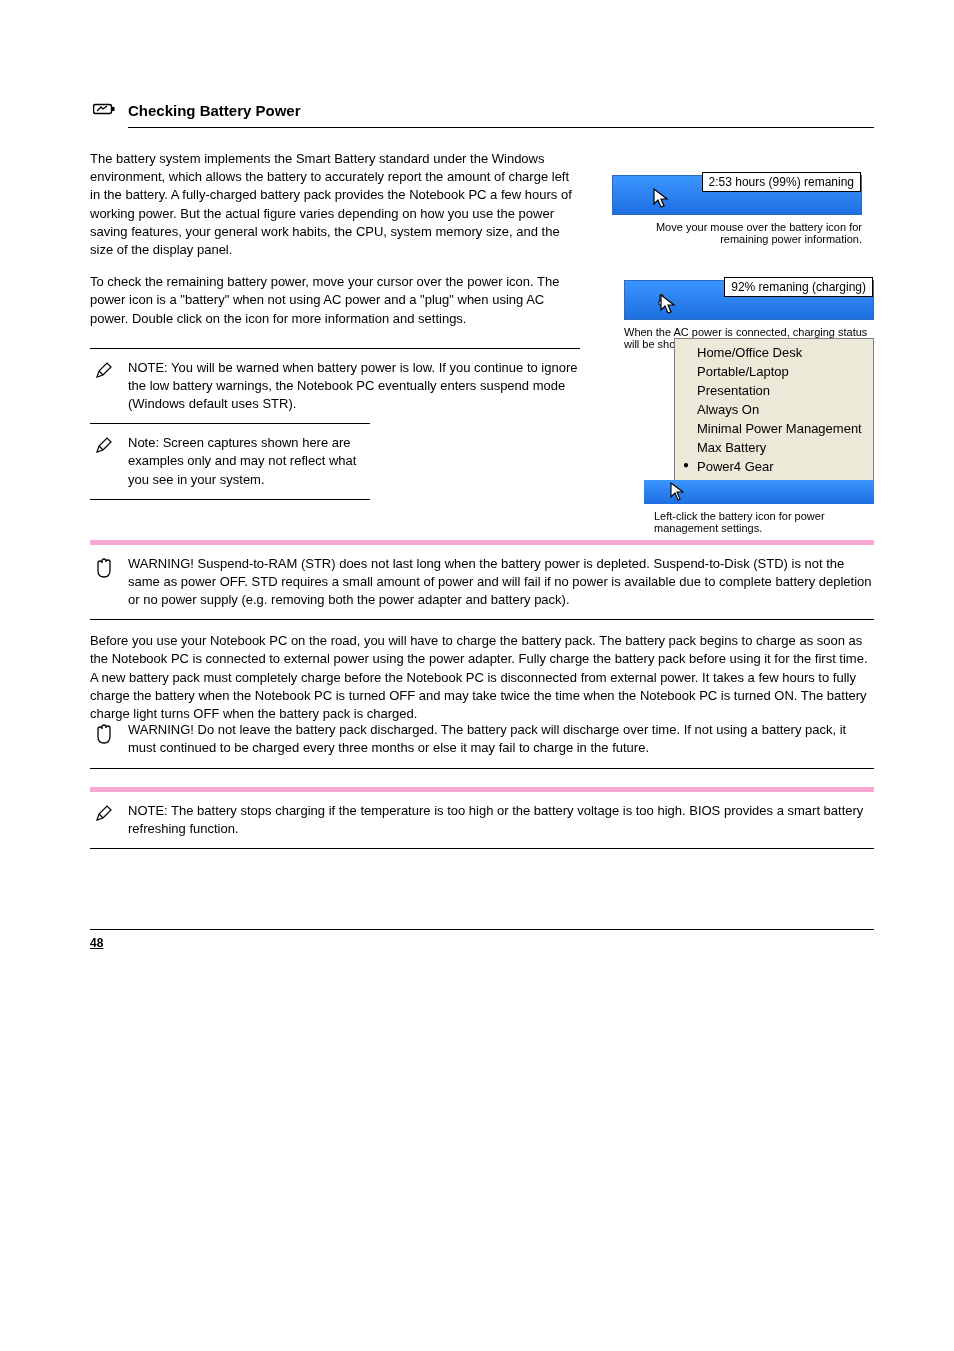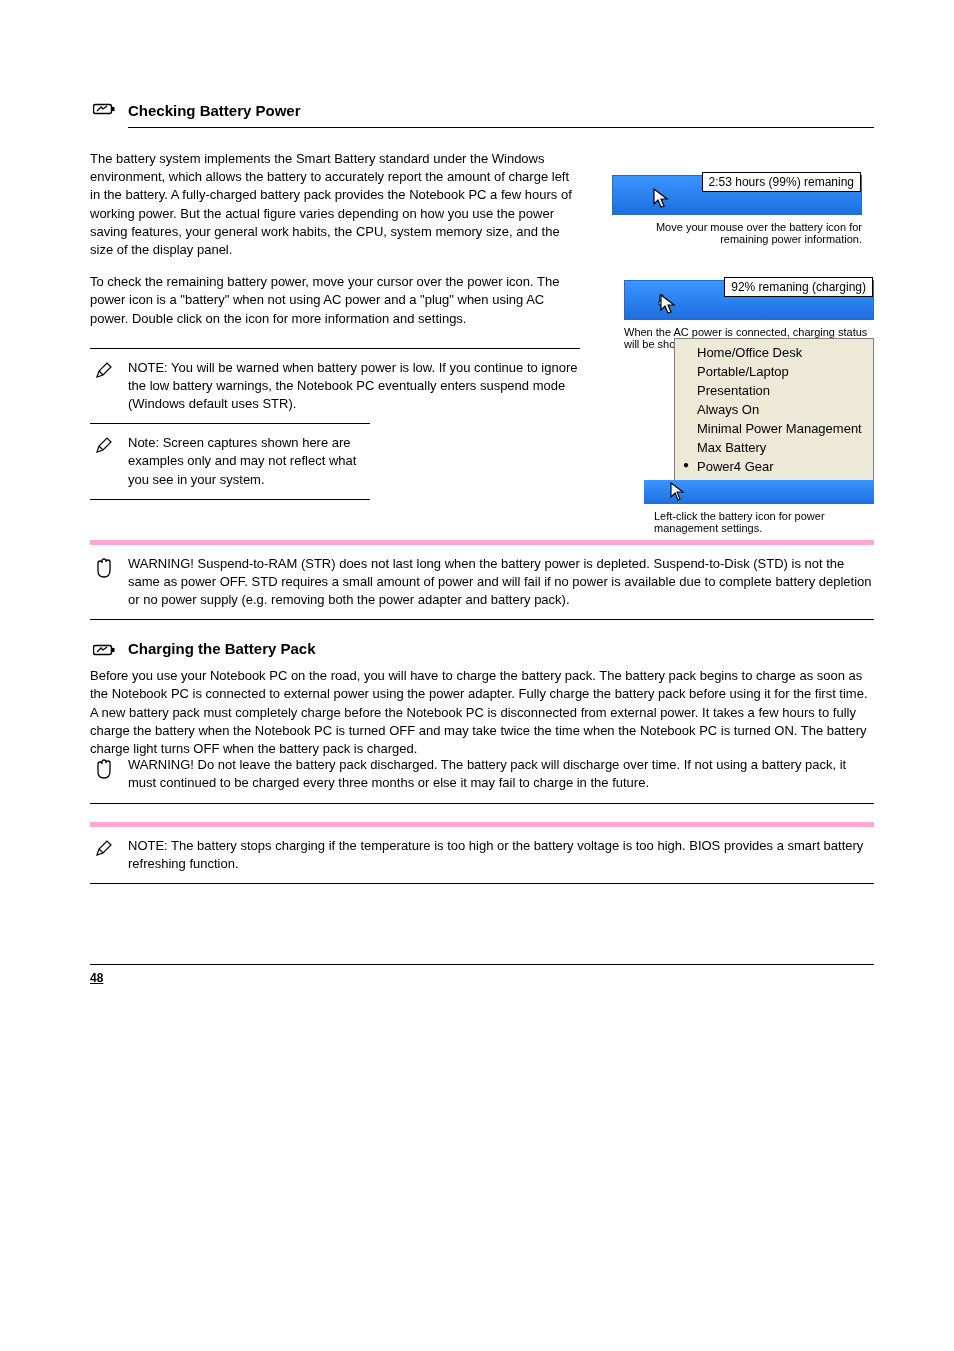--- a/index.html
+++ b/index.html
@@ -249,30 +249,20 @@
     <div class="row" style="margin-bottom:0;">
       <div class="icon-col">
         <svg width="22" height="22" viewBox="0 0 22 22">
             <path d="M5 12 L5 6 Q5 4 7 4 Q9 4 9 6 L9 4 Q9 2 11 2 Q13 2 13 4 L13 5 Q13 3 15 3 Q17 3 17 5 L17 13 Q17 20 11 20 Q5 20 5 14 Z" fill="none" stroke="#000" stroke-width="1.3"></path>
           </svg>
       </div>
       <div class="text-col">WARNING!  Suspend-to-RAM (STR) does not last long when the battery power is depleted. Suspend-to-Disk (STD) is not the same as power OFF. STD requires a small amount of power and will fail if no power is available due to complete battery depletion or no power supply (e.g. removing both the power adapter and battery pack).</div>
     </div>
   </div>
 
-  <div class="row" style="align-items:center; margin-top:20px;">
-    <div class="icon-col">
-      <svg width="22" height="14" viewBox="0 0 22 14">
-          <rect x="0.5" y="2.5" width="18" height="9" rx="2" fill="none" stroke="#000" stroke-width="1.5"></rect>
-          <rect x="19" y="5" width="2.5" height="4" fill="#000"></rect>
-          <path d="M4 9 L8 5 L10 7 L14 4" stroke="#000" stroke-width="1.3" fill="none"></path>
-        </svg>
-    </div>
-    <div class="charging-title" style="margin:0;">Charging the Battery Pack</div>
-  </div>
   <div class="text-col" style="margin-top:8px;">Before you use your Notebook PC on the road, you will have to charge the battery pack. The battery pack begins to charge as soon as the Notebook PC is connected to external power using the power adapter. Fully charge the battery pack before using it for the first time. A new battery pack must completely charge before the Notebook PC is disconnected from external power. It takes a few hours to fully charge the battery when the Notebook PC is turned OFF and may take twice the time when the Notebook PC is turned ON. The battery charge light turns OFF when the battery pack is charged.</div>
 
   <div class="note-box" style="border-top:none; margin-top:-12px;">
     <div class="row" style="margin-bottom:0;">
       <div class="icon-col">
         <svg width="22" height="22" viewBox="0 0 22 22">
             <path d="M5 12 L5 6 Q5 4 7 4 Q9 4 9 6 L9 4 Q9 2 11 2 Q13 2 13 4 L13 5 Q13 3 15 3 Q17 3 17 5 L17 13 Q17 20 11 20 Q5 20 5 14 Z" fill="none" stroke="#000" stroke-width="1.3"></path>
           </svg>
       </div>
       <div class="text-col">WARNING!  Do not leave the battery pack discharged. The battery pack will discharge over time. If not using a battery pack, it must continued to be charged every three months or else it may fail to charge in the future.</div>

